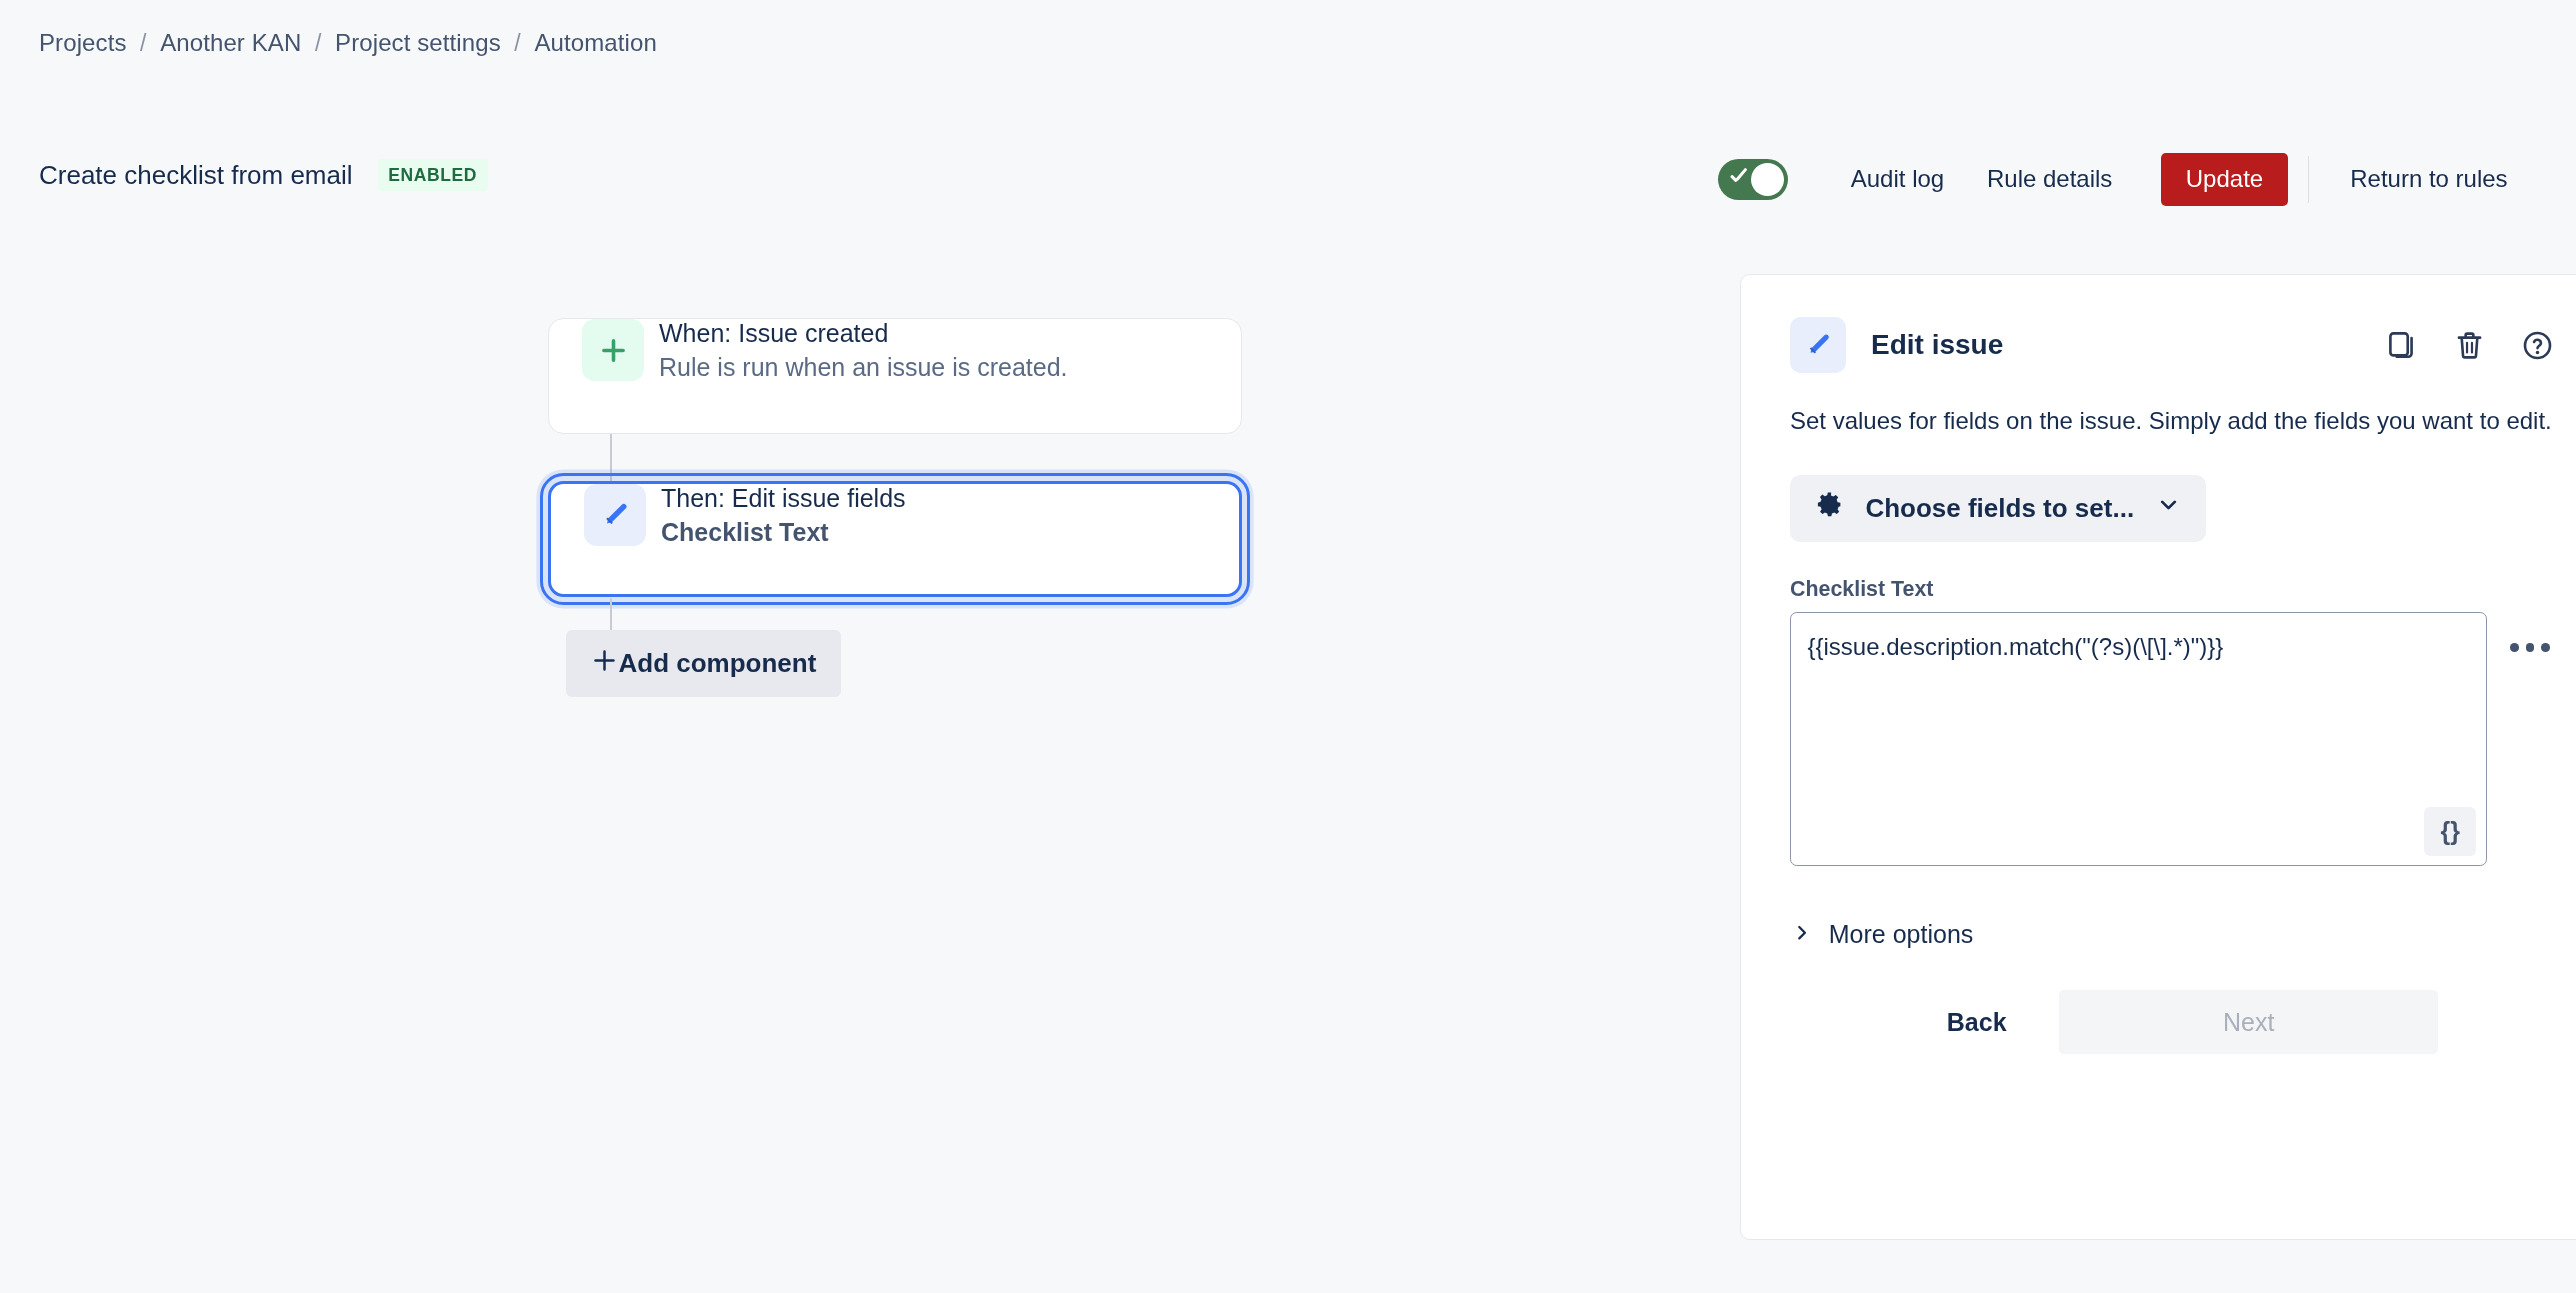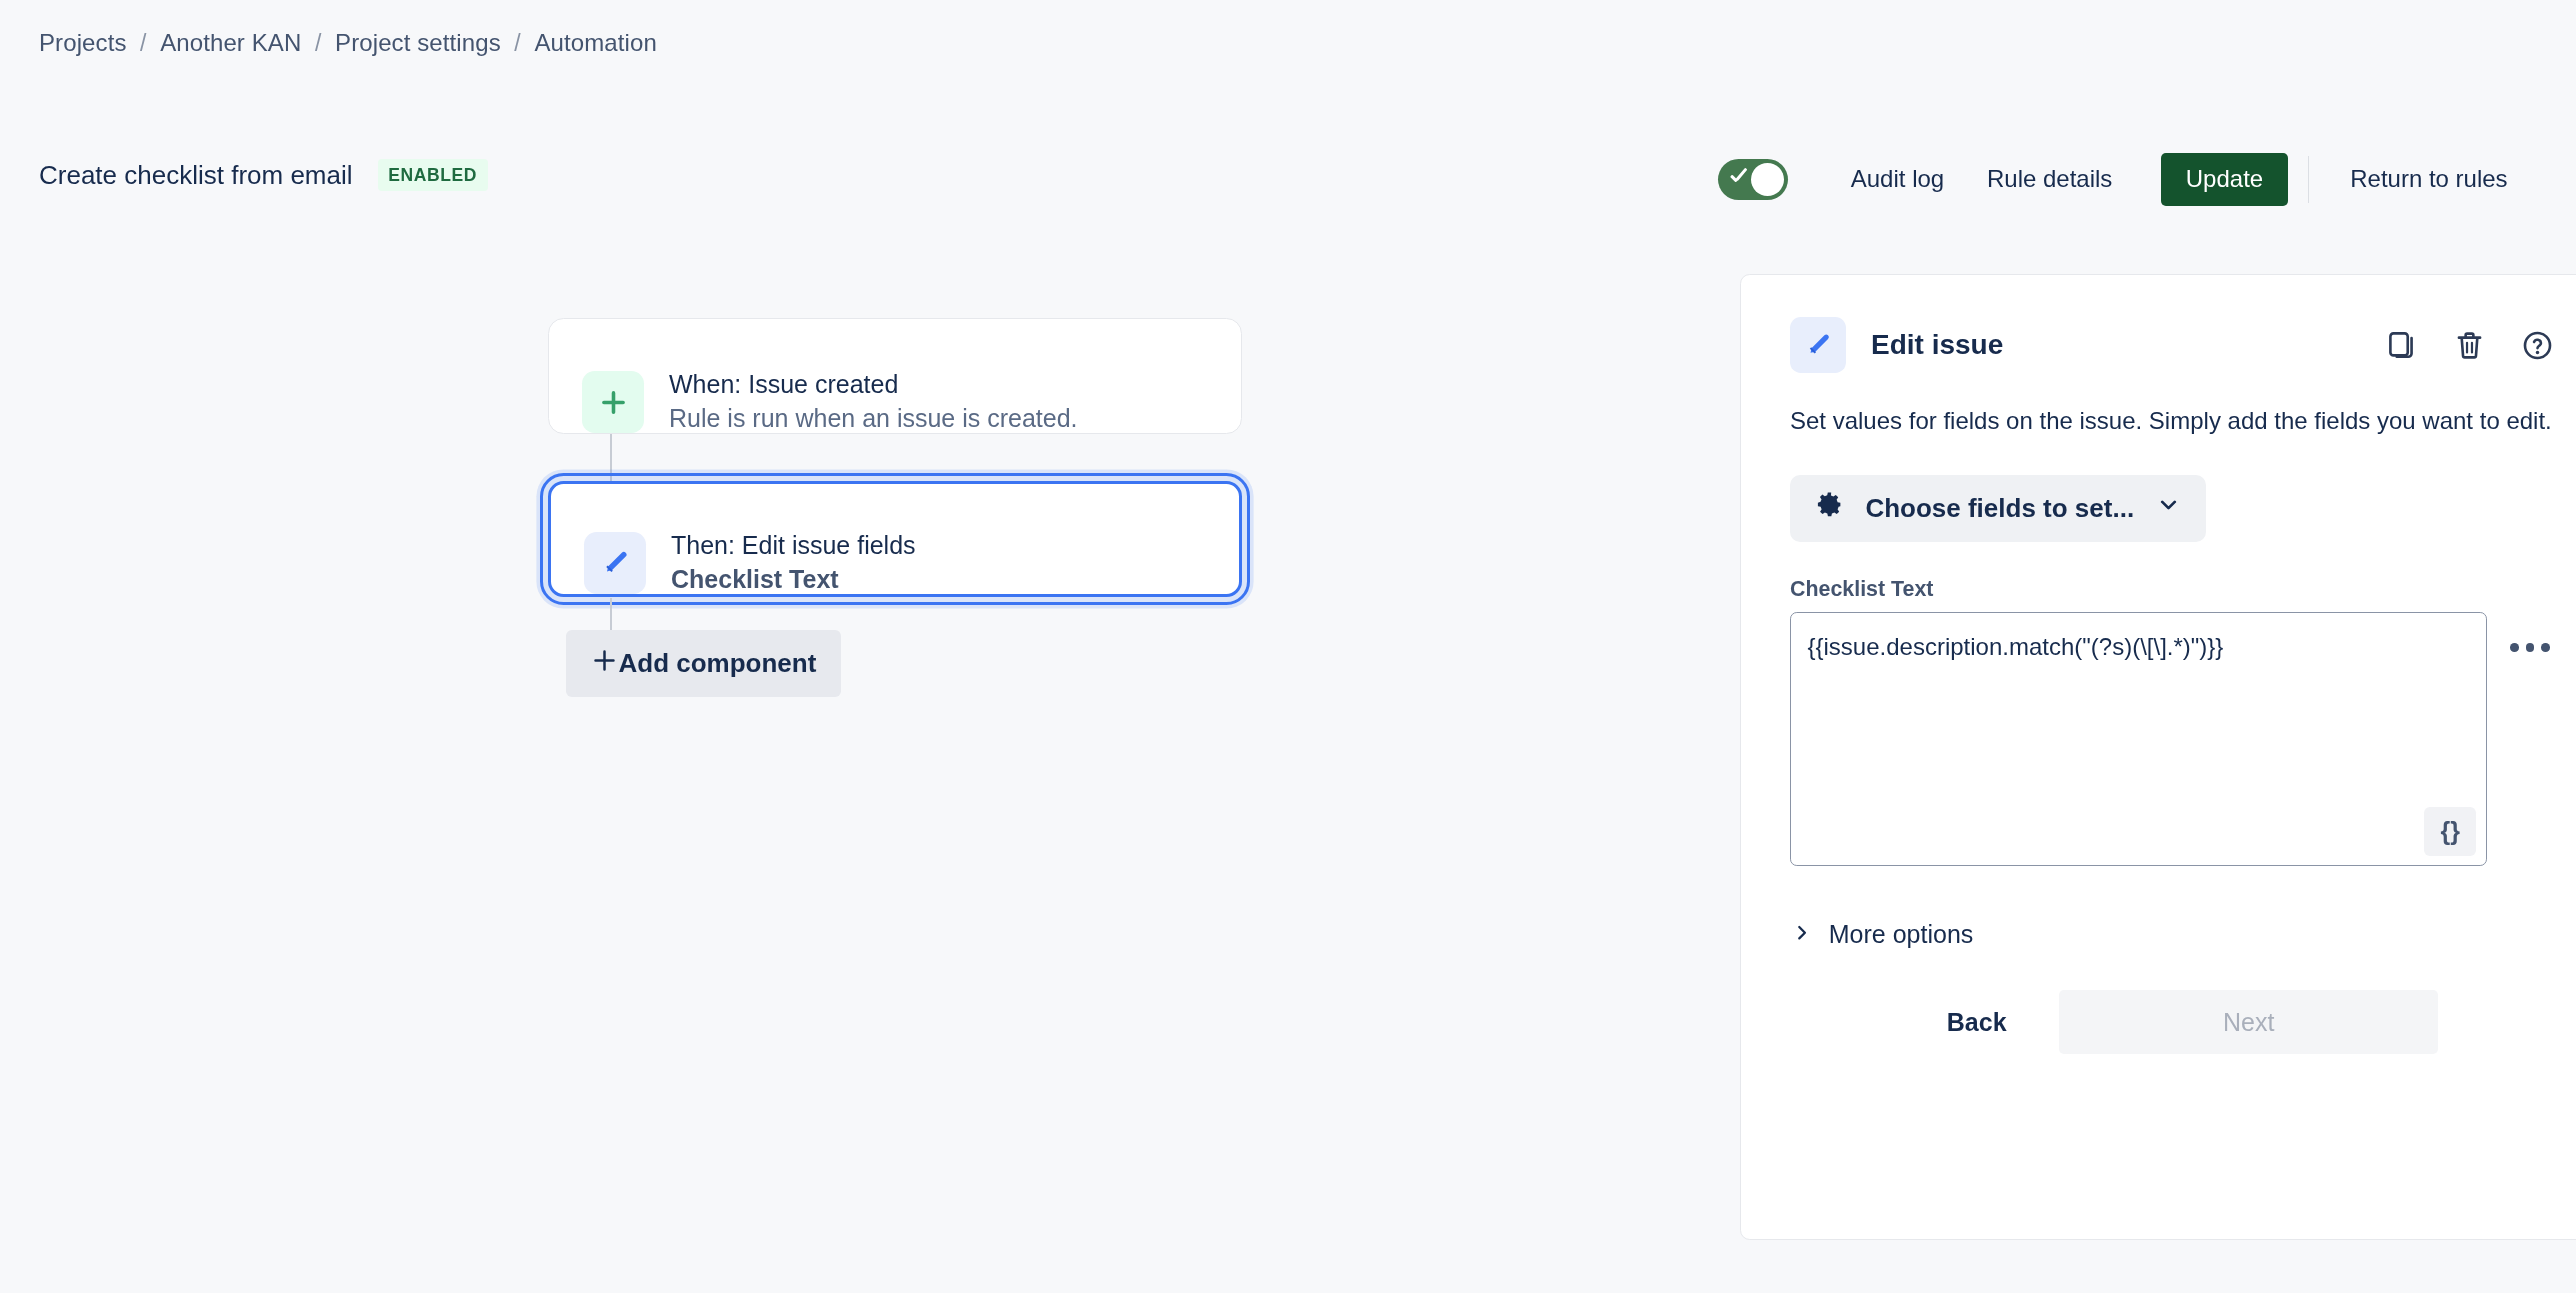--- a/index.html
+++ b/index.html
@@ -60,35 +60,35 @@
   .toggle .knob {
     position: absolute; right: 3.9px; top: 3.9px;
     width: 33px; height: 33px; border-radius: 50%; background: #fff;
   }
   .hbtn {
     font-size: 24px; color: #172b4d; background: none; border: none;
     font-family: inherit; cursor: pointer; padding: 10.7px 21.4px;
     border-radius: 4.9px; white-space: nowrap;
   }
   .hbtn.primary {
-    background: #14532d; color: #fff; margin: 0 15.5px 0 27px; padding: 12.6px 25px; text-align: center;
+    background: #b91c1c; color: #fff; margin: 0 15.5px 0 27px; padding: 12.6px 25px; text-align: center;
   }
   .hdivider {
     width: 1.9px; height: 47px; background: #dcdfe4; margin: 0 19.4px 0 3.9px;
   }
 
   
   .tree { position: absolute; left: 548px; top: 318px; width: 709px; }
   .conn {
     position: absolute; left: 62px; width: 1.9px; background: #c7ccd4;
   }
   .node-card {
     position: relative; background: #fff; border: 1.9px solid #e6e8ec;
     border-radius: 15.5px; width: 694px; min-height: 116px;
-    display: flex; align-items: flex-end; gap: 25px; padding: 0 33px;
+    display: flex; align-items: flex-start; gap: 15px; padding: 0 33px;
     cursor: pointer;
   }
   .node-card.selected {
     border: 3.9px solid #3b74f2;
     outline: 3.9px solid #3b74f2;
     outline-offset: 5.8px;
     box-shadow: 0 0 0 11.6px rgba(76,130,245,.17);
   }
   .node-icon {
     width: 62px; height: 62px; border-radius: 12.6px; flex: none;

